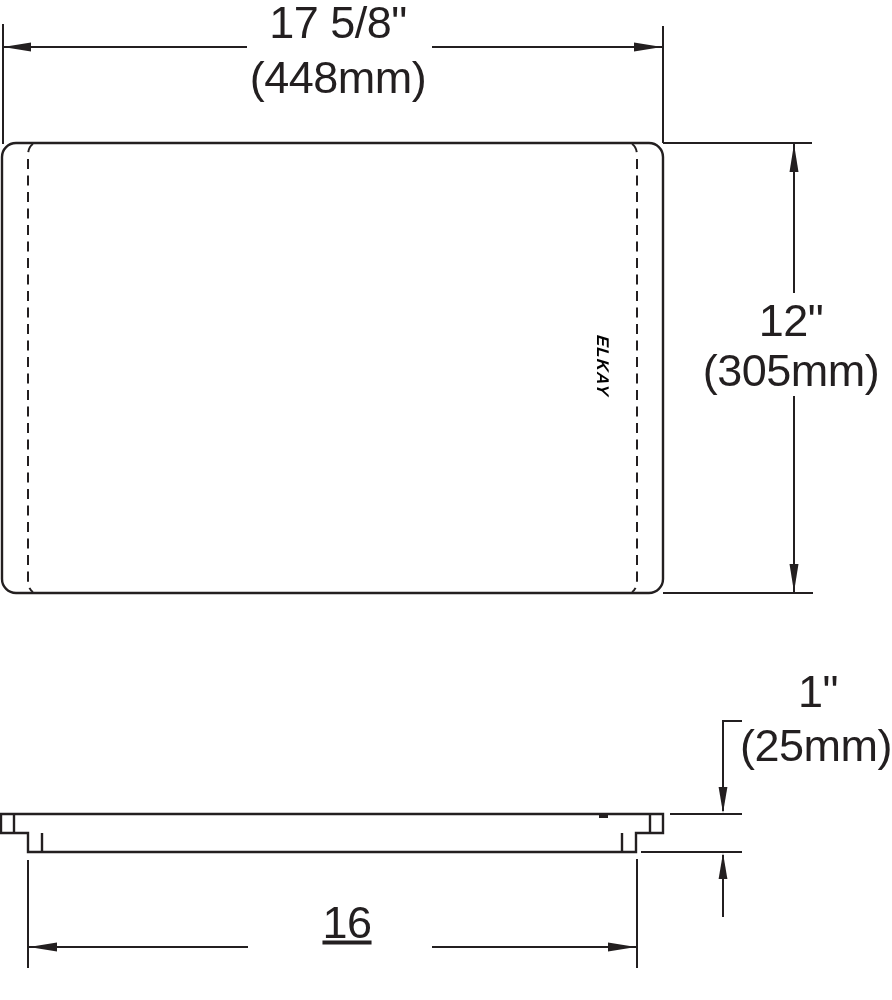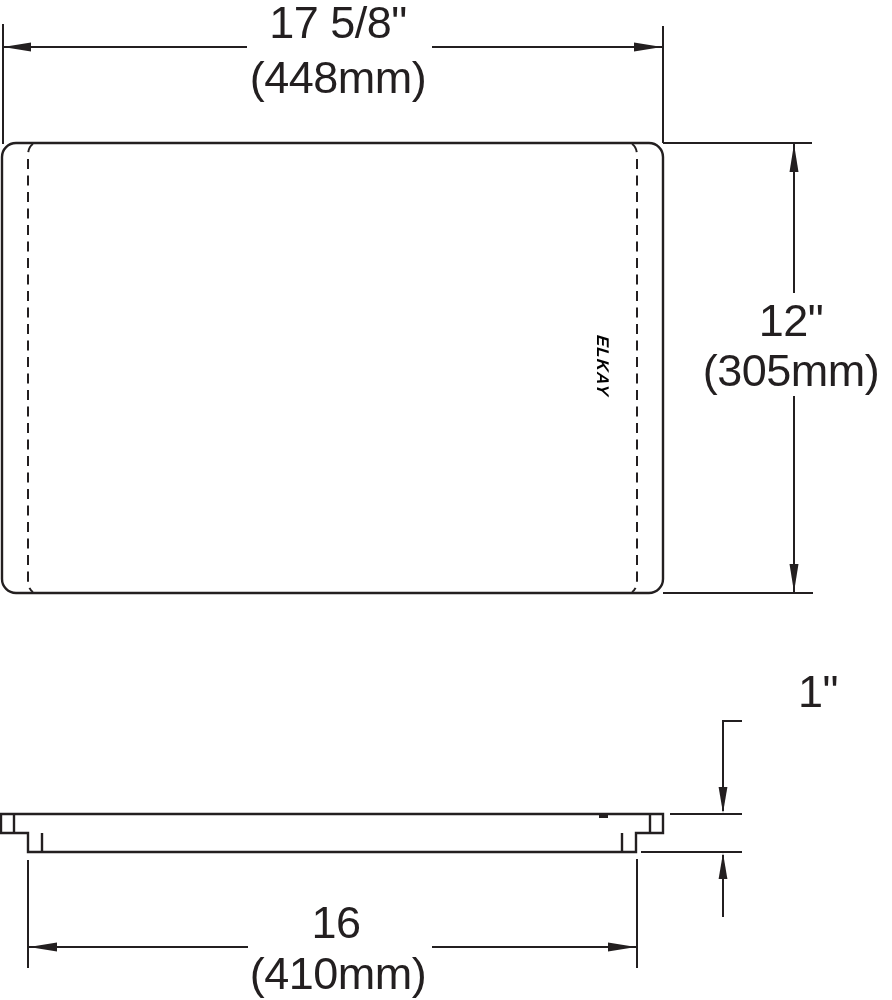--- a/index.html
+++ b/index.html
@@ -41,21 +41,21 @@
     color: var(--line-color);
     white-space: nowrap;
     letter-spacing: -0.5px;
   }
   .lbl-top-in   { left: 338px; top: 22px;  }
   .lbl-top-mm   { left: 338px; top: 77px; text-align: center;  }
   .lbl-right-in { left: 791px; top: 320px; }
   .lbl-right-mm { left: 791px; top: 370px; }
   .lbl-thick-in { left: 818px; top: 691px; }
   .lbl-thick-mm { left: 816px; top: 745px; }
-  .lbl-base-in  { left: 336px; top: 922px; }
+  .lbl-base-in  { left: 347px; top: 922px; text-decoration: underline; }
   .lbl-base-mm  { left: 338px; top: 973px; }
   .brand-logo {
     position: absolute;
     left: 602px; top: 366px;
     transform: translate(-50%, -50%) rotate(90deg) skewX(-6deg);
     font-size: 17px;
     font-weight: 900;
     font-style: italic;
     letter-spacing: 1px;
     color: #000000;
@@ -119,18 +119,18 @@
       <polygon points="29,947 57,942.5 57,951.5" class="arrow"></polygon>
       <polygon points="636,947 608,942.5 608,951.5" class="arrow"></polygon>
     </g>
   </svg>
 
   <div class="lbl lbl-top-in">17 5/8"</div>
   <div class="lbl lbl-top-mm">(448mm)</div>
   <div class="lbl lbl-right-in">12"</div>
   <div class="lbl lbl-right-mm">(305mm)</div>
   <div class="lbl lbl-thick-in">1"</div>
+  <div class="lbl lbl-thick-mm">(25mm)</div>
   <div class="lbl lbl-base-in">16</div>
-  <div class="lbl lbl-base-mm">(410mm)</div>
 
   <div class="brand-logo">ELKAY</div>
 
 </div>
 
 </body></html>

